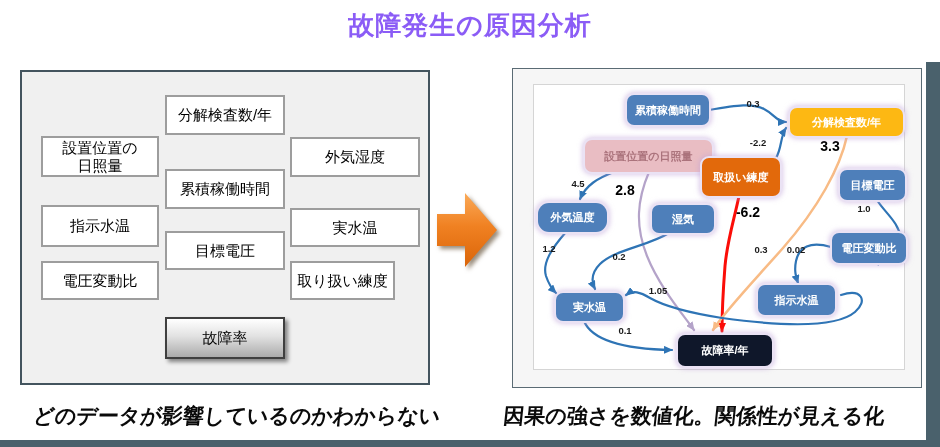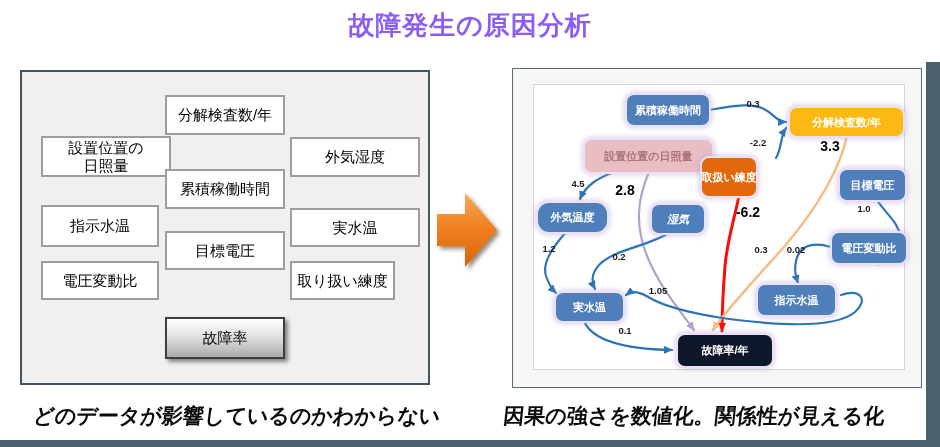--- a/index.html
+++ b/index.html
@@ -49,21 +49,21 @@
 
   <div class="strip" id="right-strip" style="left: 926px; top: 62px; width: 14px; height: 385px; background: rgb(74, 97, 108);"></div>
   <div class="strip" id="bottom-strip" style="left: 0px; top: 440px; width: 940px; height: 7px; background: rgb(74, 97, 108);"></div>
 
   <div id="title">故障発生の原因分析</div>
 
   <div id="left-panel">
       <div class="lbox" style="left: 143px; top: 23px; width: 120px; height: 40px;">
         <div>分解検査数/年</div>
       </div>
-      <div class="lbox" style="left: 19px; top: 64px; width: 130px; height: 41px;">
+      <div class="lbox" style="left: 19px; top: 64px; width: 118px; height: 41px;">
         <div>設置位置の<br>日照量</div>
       </div>
       <div class="lbox" style="left: 268px; top: 65px; width: 130px; height: 40px;">
         <div>外気湿度</div>
       </div>
       <div class="lbox" style="left: 143px; top: 97px; width: 120px; height: 40px;">
         <div>累積稼働時間</div>
       </div>
       <div class="lbox" style="left: 19px; top: 133px; width: 118px; height: 42px;">
         <div>指示水温</div>
@@ -132,21 +132,21 @@
       <text x="549" y="252" class="el">1.2</text>
       <text x="619" y="260" class="el">0.2</text>
       <text x="625" y="334" class="el">0.1</text>
     </svg>
 
   <div class="caption" id="caption-left">どのデータが影響しているのかわからない</div>
   <div class="caption" id="caption-right">因果の強さを数値化。関係性が見える化</div>
 <div class="node" style="left: 627px; top: 95px; width: 82px; height: 30px; background: rgb(78, 127, 186); color: rgb(255, 255, 255);">累積稼働時間</div>
     <div class="node" style="left: 790px; top: 108px; width: 113px; height: 28px; background: rgb(253, 184, 19); color: rgb(255, 255, 255);">分解検査数/年</div>
     <div class="node" style="left: 585px; top: 140px; width: 127px; height: 32px; background: rgb(233, 189, 195); color: rgb(171, 115, 124);">設置位置の日照量</div>
-    <div class="node" style="left: 702px; top: 158px; width: 54px; height: 38px; background: rgb(226, 105, 11); color: rgb(255, 255, 255);">取扱い練度</div>
+    <div class="node" style="left: 702px; top: 158px; width: 78px; height: 38px; background: rgb(226, 105, 11); color: rgb(255, 255, 255);">取扱い練度</div>
     <div class="node" style="left: 840px; top: 170px; width: 65px; height: 30px; background: rgb(78, 127, 186); color: rgb(255, 255, 255);">目標電圧</div>
     <div class="node" style="left: 538px; top: 203px; width: 69px; height: 29px; background: rgb(78, 127, 186); color: rgb(255, 255, 255); border-radius: 11px;">外気温度</div>
-    <div class="node" style="left: 652px; top: 205px; width: 52px; height: 28px; background: rgb(78, 127, 186); color: rgb(255, 255, 255); font-style: italic;">湿気</div>
+    <div class="node" style="left: 652px; top: 205px; width: 62px; height: 28px; background: rgb(78, 127, 186); color: rgb(255, 255, 255);">湿気</div>
     <div class="node" style="left: 832px; top: 233px; width: 74px; height: 30px; background: rgb(78, 127, 186); color: rgb(255, 255, 255);">電圧変動比</div>
     <div class="node" style="left: 758px; top: 285px; width: 77px; height: 30px; background: rgb(78, 127, 186); color: rgb(255, 255, 255);">指示水温</div>
     <div class="node" style="left: 556px; top: 293px; width: 67px; height: 28px; background: rgb(78, 127, 186); color: rgb(255, 255, 255);">実水温</div>
     <div class="node" style="left: 678px; top: 335px; width: 94px; height: 31px; background: #0f172a; color: rgb(255, 255, 255);">故障率/年</div>
   </div>
 
 </body></html>

